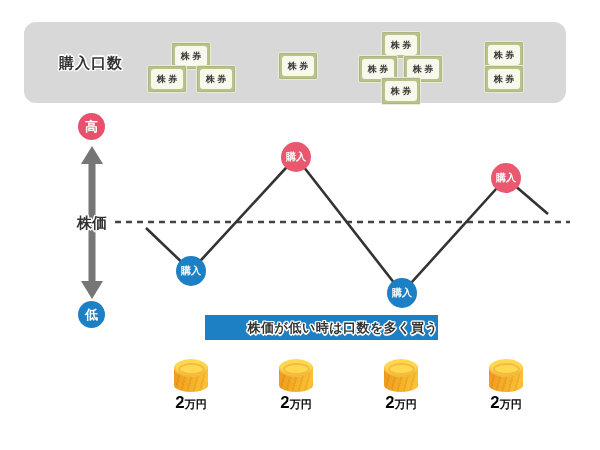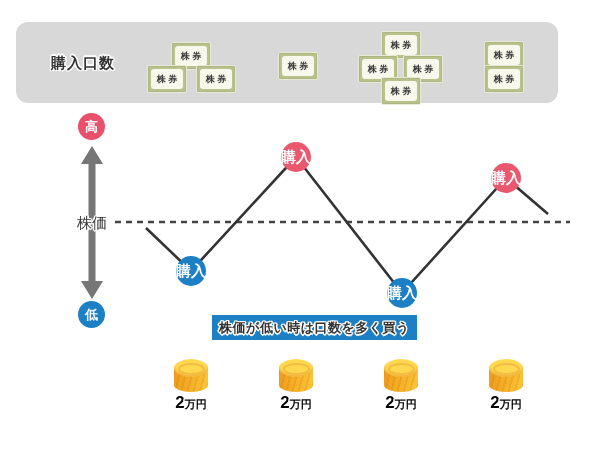--- a/index.html
+++ b/index.html
@@ -1,20 +1,20 @@
 <!DOCTYPE html>
 <html><head>
 <meta charset="utf-8">
 <style>
   html,body{margin:0;padding:0;background:#ffffff;}
   body{width:600px;height:450px;font-family:"Liberation Sans","DejaVu Sans",sans-serif;}
   .stage{position:relative;width:600px;height:450px;background:#ffffff;overflow:hidden;}
 
   
-  .band{position:absolute;left:16px;width:542px;background:#d8d8d8;border-radius:12px;}
+  .band{position:absolute;left:24px;width:542px;background:#d8d8d8;border-radius:12px;}
   .top-band{top:22px;height:81px;}
   .bottom-band{top:345px;height:80px;}
   .band-label{position:absolute;left:35px;top:50%;transform:translateY(-50%);
     font-size:15px;font-weight:bold;color:#333;letter-spacing:1px;white-space:nowrap;}
 
   .outline-w{text-shadow:-1px -1px 0 #fff,1px -1px 0 #fff,-1px 1px 0 #fff,1px 1px 0 #fff,
     -1.5px 0 0 #fff,1.5px 0 0 #fff,0 -1.5px 0 #fff,0 1.5px 0 #fff;}
 
   
   .cert{position:absolute;width:40px;height:28px;background:#b9c28b;border:1px solid #e9ead8;
@@ -26,31 +26,31 @@
   
   .chart-svg{position:absolute;left:0;top:0;}
   .baseline{fill:none;stroke:#444;stroke-width:2.4;stroke-dasharray:6 5;}
   .priceline{fill:none;stroke:#333;stroke-width:2.6;stroke-linejoin:round;}
 
   
   .badge-circle{position:absolute;width:27px;height:27px;border-radius:50%;display:flex;
     align-items:center;justify-content:center;color:#fff;font-size:13px;font-weight:bold;}
   .high-badge{left:78px;top:113px;background:#e8506b;}
   .low-badge{left:78px;top:301px;background:#1d7fc4;}
-  .axis-label{position:absolute;left:77px;top:214px;font-size:15px;font-weight:normal;color:#333;}
+  .axis-label{position:absolute;left:77px;top:214px;font-size:15px;font-weight:bold;color:#333;}
 
   
   .banner{position:absolute;display:flex;align-items:center;justify-content:center;
     font-weight:bold;font-size:13px;color:#333;letter-spacing:.5px;white-space:nowrap;}
   .banner-high{left:305px;top:113px;width:202px;height:24px;background:#e8506b;}
-  .banner-low{left:212px;top:315px;width:205px;height:25px;background:#1d7fc4;}
+  .banner-low{left:205px;top:315px;width:190px;height:25px;background:#1d7fc4;padding-left:43px;}
 
   
   .purchase{position:absolute;width:30px;height:30px;border-radius:50%;display:flex;
-    align-items:center;justify-content:center;color:#fff;font-size:15px;font-weight:bold;
+    align-items:center;justify-content:center;color:#fff;font-size:10px;font-weight:bold;
     white-space:nowrap;}
   .purchase.high{background:#e9586f;}
   .purchase.low{background:#1d7fc4;}
 
   
   .coin-group{position:absolute;top:359px;width:56px;text-align:center;}
   .coin{position:relative;width:34px;height:33px;margin:0 auto;}
   .coin-body{position:absolute;left:0;top:9px;width:34px;height:24px;
     border-radius:3px 3px 17px 17px/3px 3px 7px 7px;
     background:repeating-linear-gradient(105deg,rgba(120,60,0,.10) 0 2px,rgba(0,0,0,0) 2px 6px),

